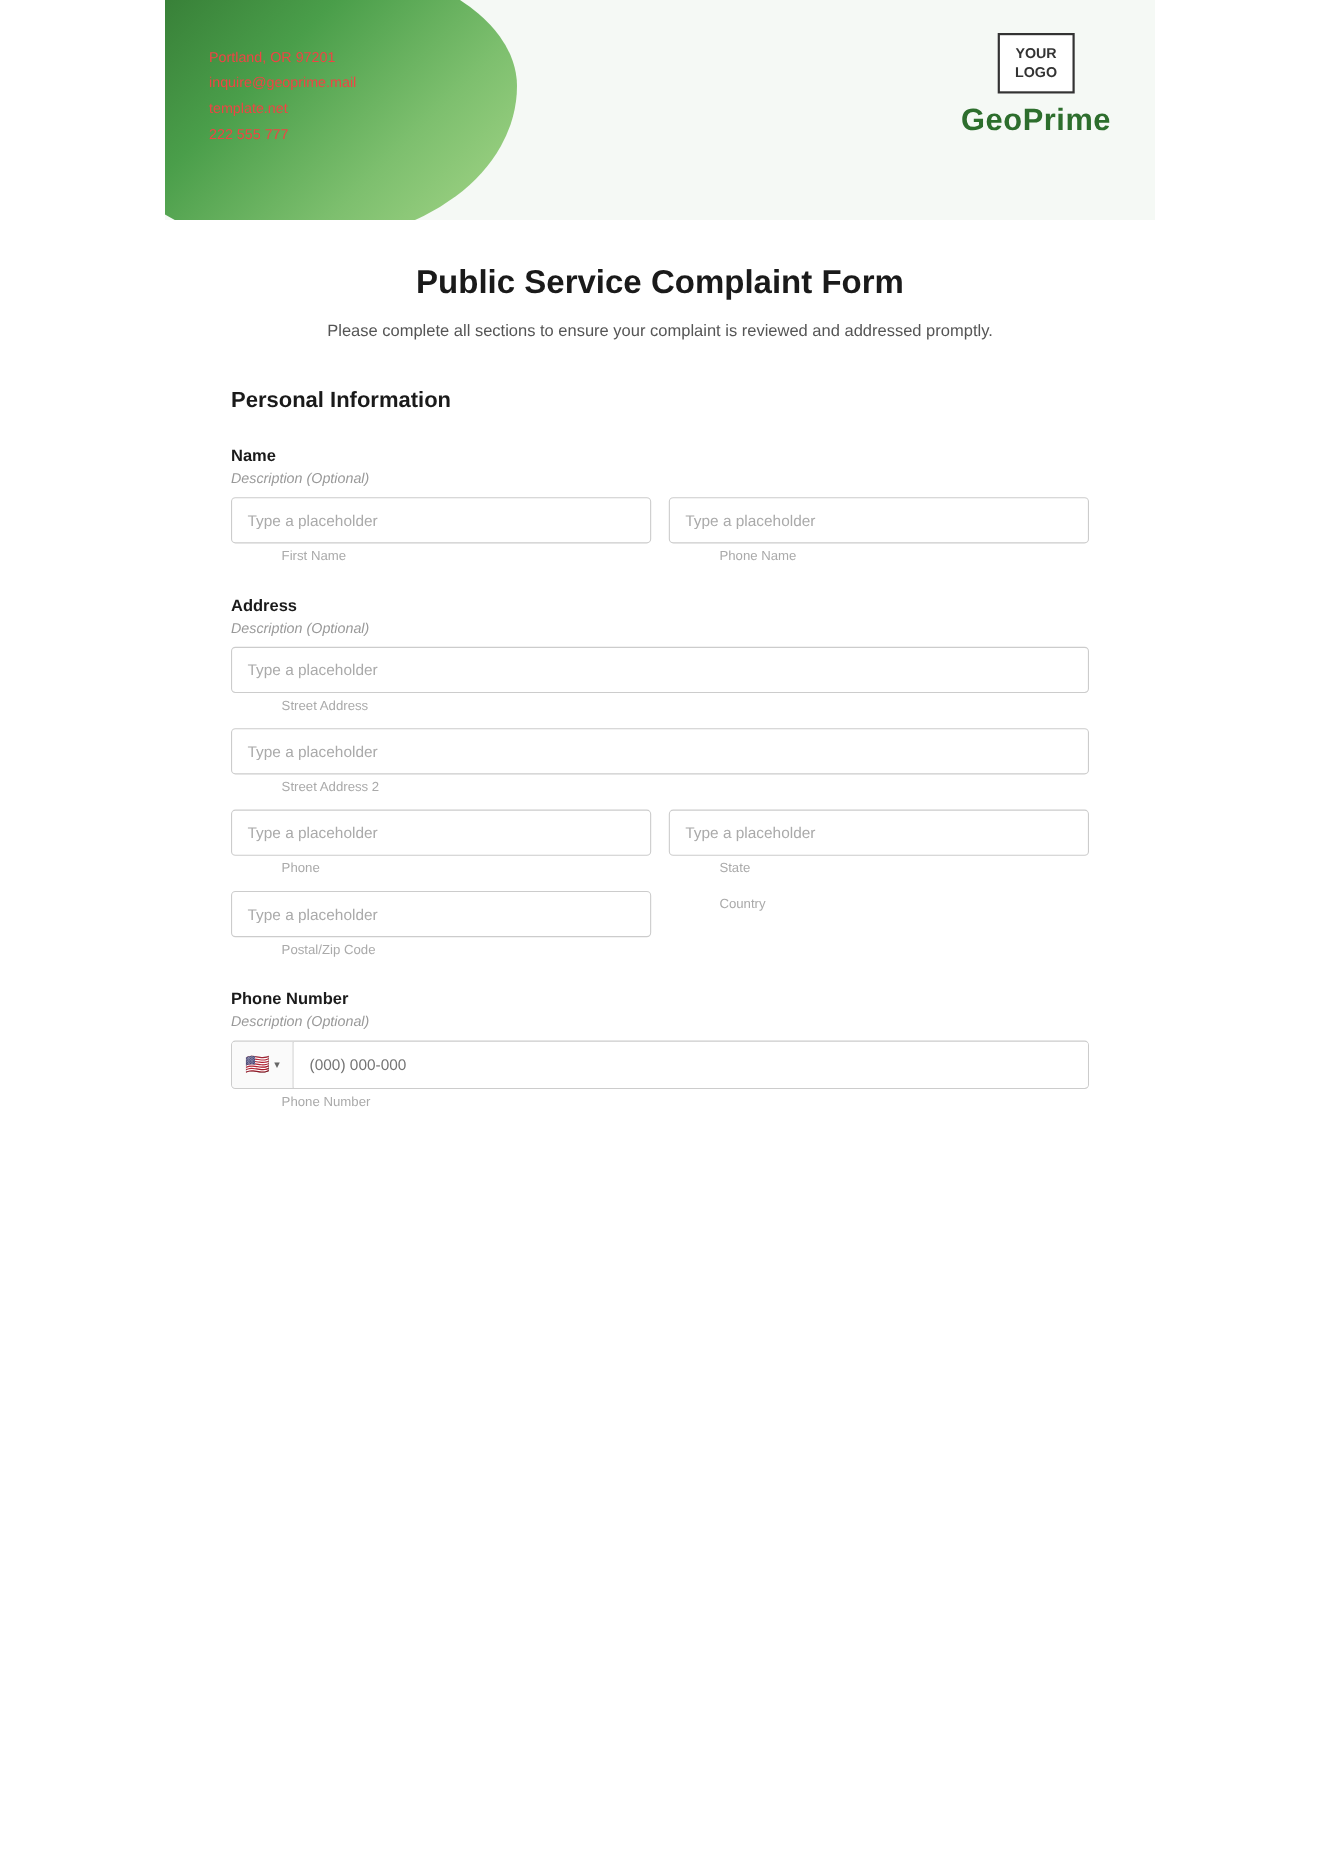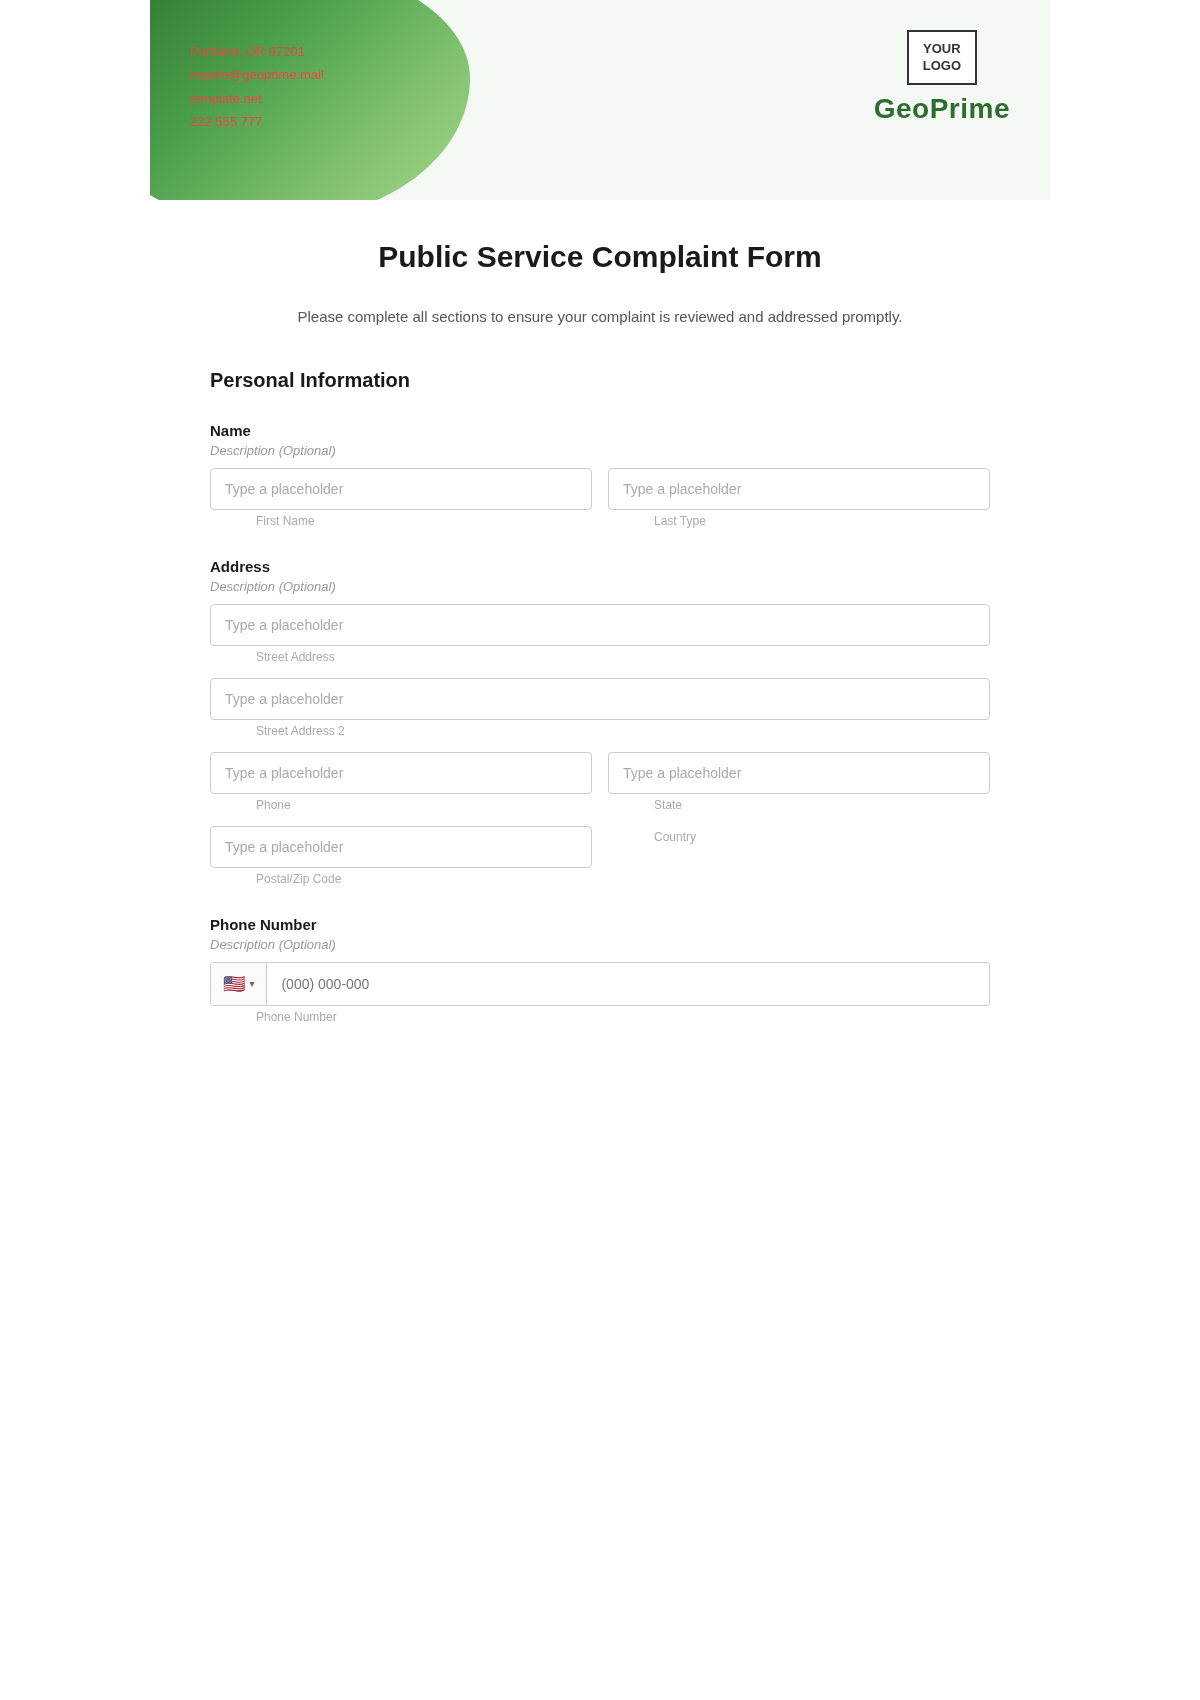--- a/index.html
+++ b/index.html
@@ -80,21 +80,21 @@
     
     .main {
       padding: 40px 60px 60px 60px;
     }
 
     .form-title {
       text-align: center;
       font-size: 30px;
       font-weight: bold;
       color: #1a1a1a;
-      margin-bottom: 32px;
+      margin-bottom: 16px;
     }
 
     .form-subtitle {
       text-align: center;
       font-size: 15px;
       color: #555;
       line-height: 1.5;
       margin-bottom: 40px;
     }
 
@@ -246,21 +246,21 @@
     <div class="field-group">
       <div class="field-label">Name</div>
       <div class="field-description">Description (Optional)</div>
       <div class="field-row">
         <div class="field-col">
           <input class="field-input" type="text" placeholder="Type a placeholder" style="">
           <div class="field-sublabel">First Name</div>
         </div>
         <div class="field-col">
           <input class="field-input" type="text" placeholder="Type a placeholder" style="">
-          <div class="field-sublabel">Last Type</div>
+          <div class="field-sublabel">Phone Name</div>
         </div>
       </div>
     </div>
 
     <div class="field-group">
       <div class="field-label">Address</div>
       <div class="field-description">Description (Optional)</div>
 
       <div class="field-single">
         <input class="field-input" type="text" placeholder="Type a placeholder" style="">

